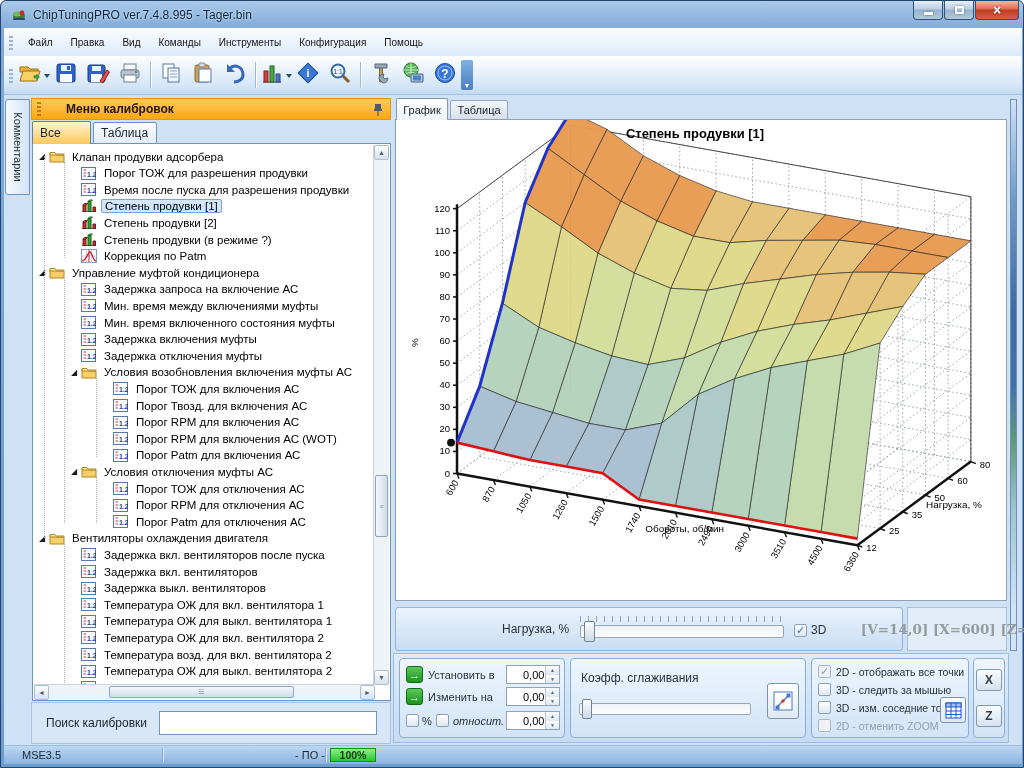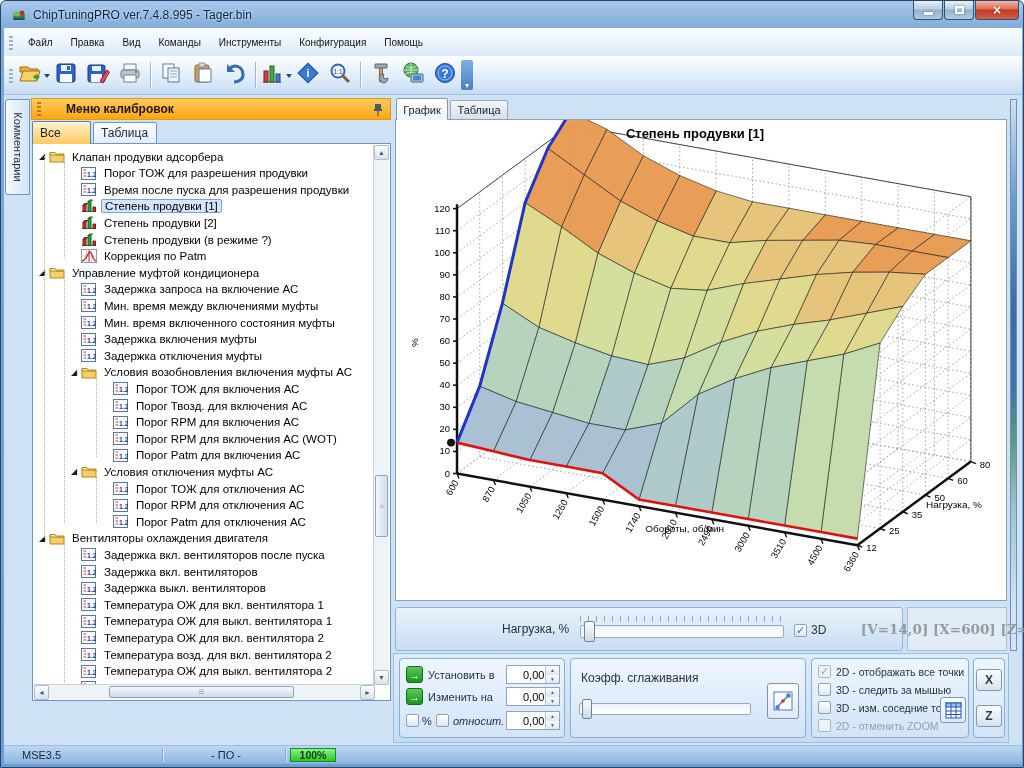--- a/index.html
+++ b/index.html
@@ -135,21 +135,21 @@
   .check-row.dis { color:#92a2b0; }
   .xz-btn { position:absolute; left:2px; width:26px; height:22px; background:linear-gradient(#fafcfe,#d6e2ee);
     border:1px solid #8098b0; border-radius:3px; font-size:12px; font-weight:bold; color:#323c46;
     display:flex; align-items:center; justify-content:center; }
 
   
   #statusbar { left:3px; top:744px; width:1018px; height:19px;
     background:linear-gradient(#bdd7f2,#8cb4e0); border-top:1px solid #9cbede; display:flex; align-items:center; font-size:11px; color:#1a2838;}
   .sb-sep { width:1px; height:14px; background:#88a8cc; box-shadow:1px 0 0 #d8e8f8; }
   #sb-left { width:158px; padding-left:18px; }
-  #sb-center { width:122px; text-align:left;padding-left:48px; }
+  #sb-center { width:162px; text-align:right;padding-left:48px; }
   #progress-badge { margin-left:4px; width:46px; height:14px; border:1px solid #189018;
     background:linear-gradient(#8af08a,#28c828); font-size:10.5px; font-weight:bold; color:#103c10;
     display:flex; align-items:center; justify-content:center; }
 </style>
 </head>
 <body>
 
 <div id="frame">
 
   <div id="titlebar" class="abs">
@@ -748,20 +748,24 @@
     </div>
     <div id="hscroll">
       <div class="sb-arrow" style="left:0;top:0;">◄</div>
       <div class="sb-arrow" style="right:0;top:0;">►</div>
       <div class="sb-thumb h" style="top:1px;left:75px;width:185px;height:12px;">
           <span class="sb-grip">☰</span>
         </div>
     </div>
   </div>
 
+  <div id="search-row" class="abs">
+    <span id="search-label">Поиск калибровки</span>
+    <input id="search-input" value="" style="">
+  </div>
 
   <div id="tab-grafik" class="rtab">
       <span>График</span>
     </div>
   <div id="tab-tablica" class="rtab">
       <span>Таблица</span>
     </div>
 
   <div id="chart-wrap" class="abs">
     <svg id="chart3d" viewBox="0 0 612 482" width="610" height="480">

